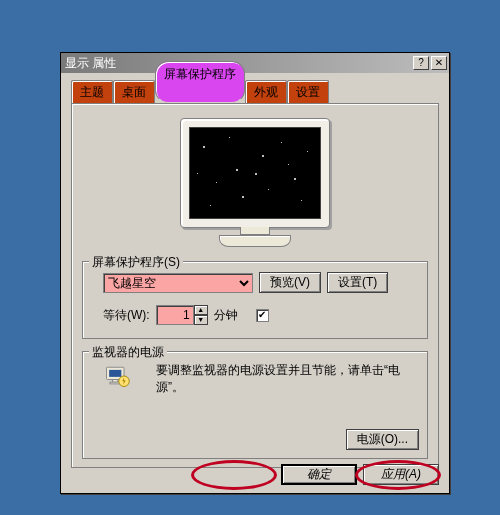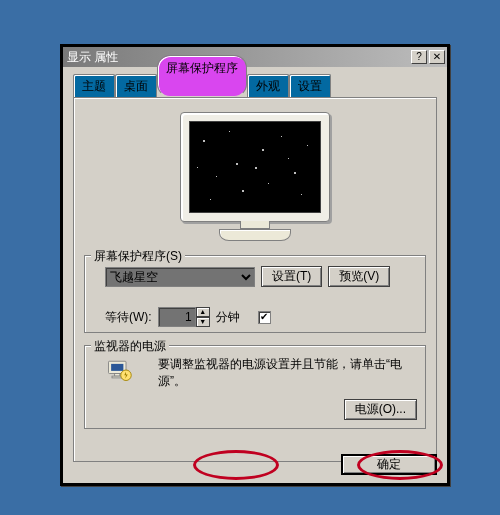--- a/index.html
+++ b/index.html
@@ -9,25 +9,25 @@
     height: 515px;
     background: #3a6ea5;
     font-family: "Microsoft YaHei", "SimSun", Tahoma, sans-serif;
     font-size: 12px;
     overflow: hidden;
     position: relative;
   }
   .window {
     position: absolute;
     left: 60px;
-    top: 44px;
+    top: 52px;
     width: 390px;
     height: 442px;
     background: #d4d0c8;
-    border: 3px solid #000000;
+    border: 1px solid #000000;
     box-shadow: 1px 1px 0 #404040;
   }
   .titlebar {
     height: 20px;
     background: linear-gradient(to right, #7a7a7a, #bdbdbd);
     color: #fff;
     display: flex;
     align-items: center;
     padding: 0 2px 0 4px;
     font-size: 12px;
@@ -49,21 +49,21 @@
   .tabs {
     display: flex;
     align-items: flex-end;
     position: relative;
     height: 22px;
   }
   .tab {
     padding: 3px 8px 3px 8px;
     border: 1px solid #808080;
     border-bottom: none;
-    background: #0369a1;
+    background: #c2410c;
     border-top-left-radius: 2px;
     border-top-right-radius: 2px;
     margin-right: 0px;
     position: relative;
     top: 1px;
     font-size: 12px;
     box-shadow: inset 1px 1px 0 #fff;
   }
   .tab.active {
     background: #d946ef;
@@ -142,21 +142,21 @@
     position: absolute;
     top: -8px; left: 6px;
     background: #d4d0c8;
     padding: 0 3px;
     font-size: 12px;
   }
   .row { display:flex; align-items:center; gap:6px; }
   select, input[type=text] {
     font-family: inherit; font-size:12px;
     border: 1px solid #808080;
-    background:#737373;
+    background:#fca5a5;
     height: 20px;
     box-shadow: inset 1px 1px 0 #404040;
   }
   select { width: 150px; }
   .btn {
     height: 21px;
     padding: 0 10px;
     background: #d4d0c8;
     border: 1px solid #404040;
     box-shadow: inset 1px 1px 0 #fff, inset -1px -1px 0 #808080;
@@ -181,21 +181,21 @@
     width:13px;height:13px;background:#fff;border:1px solid #808080;
     box-shadow: inset 1px 1px 0 #404040;
     display:flex;align-items:center;justify-content:center;font-size:10px;line-height:1;
   }
   .text { font-size:12px; }
   .footer {
     position:absolute;
     right: 10px; bottom: 8px;
     display:flex; gap:6px;
   }
-  .footer .btn { width: 96px; }
+  .footer .btn { width: 76px; font-style: italic; }
   .ellipse {
     position:absolute;
     border: 3px solid #c00020;
     border-radius: 50%;
     pointer-events: none;
   }
   .ell-ok { width: 86px; height: 30px; }
   .ell-apply { width: 86px; height: 30px; }
 </style>
 </head>
@@ -242,41 +242,41 @@
           <div class="stand-base"></div>
         </div>
       </div>
 
       <div class="group" style="margin-top:14px; height:78px;">
         <span class="group-title">屏幕保护程序(S)</span>
         <div class="row">
           <select>
             <option>飞越星空</option>
           </select>
+          <button class="btn">预览(V)</button>
           <button class="btn">设置(T)</button>
-          <button class="btn">预览(V)</button>
-        </div>
-        <div class="row" style="margin-top:20px;">
+        </div>
+        <div class="row" style="margin-top:12px;">
           <span class="text">等待(W):</span>
           <span class="spinner-wrap">
             <input type="text" value="1" style="">
             <span class="spins">
               <span class="sp">▲</span>
               <span class="sp">▼</span>
             </span>
           </span>
           <span class="text">分钟</span>
           <span style="width:6px"></span>
           <label class="chk">
             <span class="box">✔</span>
           </label>
         </div>
       </div>
 
-      <div class="group" style="margin-top:12px; height:84px;">
+      <div class="group" style="margin-top:12px; height:108px;">
         <span class="group-title">监视器的电源</span>
         <div style="display:flex; gap:25px;">
           <div style="width:28px;height:28px;">
             <svg viewBox="0 0 32 32" width="28" height="28">
               <rect x="4" y="6" width="20" height="14" rx="1" fill="#ece9d8" stroke="#808080"></rect>
               <rect x="7" y="9" width="14" height="8" fill="#2b5797"></rect>
               <rect x="11" y="20" width="6" height="3" fill="#ece9d8" stroke="#808080"></rect>
               <rect x="8" y="23" width="12" height="2" fill="#ece9d8" stroke="#808080"></rect>
               <circle cx="24" cy="22" r="6" fill="#ffe070" stroke="#a08000"></circle>
               <path d="M24 18 l-2 4 h2 l-1 4 l3 -5 h-2 z" fill="#a08000"></path>
@@ -286,18 +286,19 @@
         </div>
         <div style="position:absolute; right:8px; bottom:8px;">
           <button class="btn">电源(O)...</button>
         </div>
       </div>
 
     </div>
 
     <div class="footer">
       <button class="btn default">确定</button>
+      <button class="btn">应用(A)</button>
     </div>
 
     <div class="ellipse ell-ok" style="left:130px; bottom:3px;"></div>
     <div class="ellipse ell-apply" style="left:294px; bottom:3px;"></div>
   </div>
 </div>
 
 </body></html>

